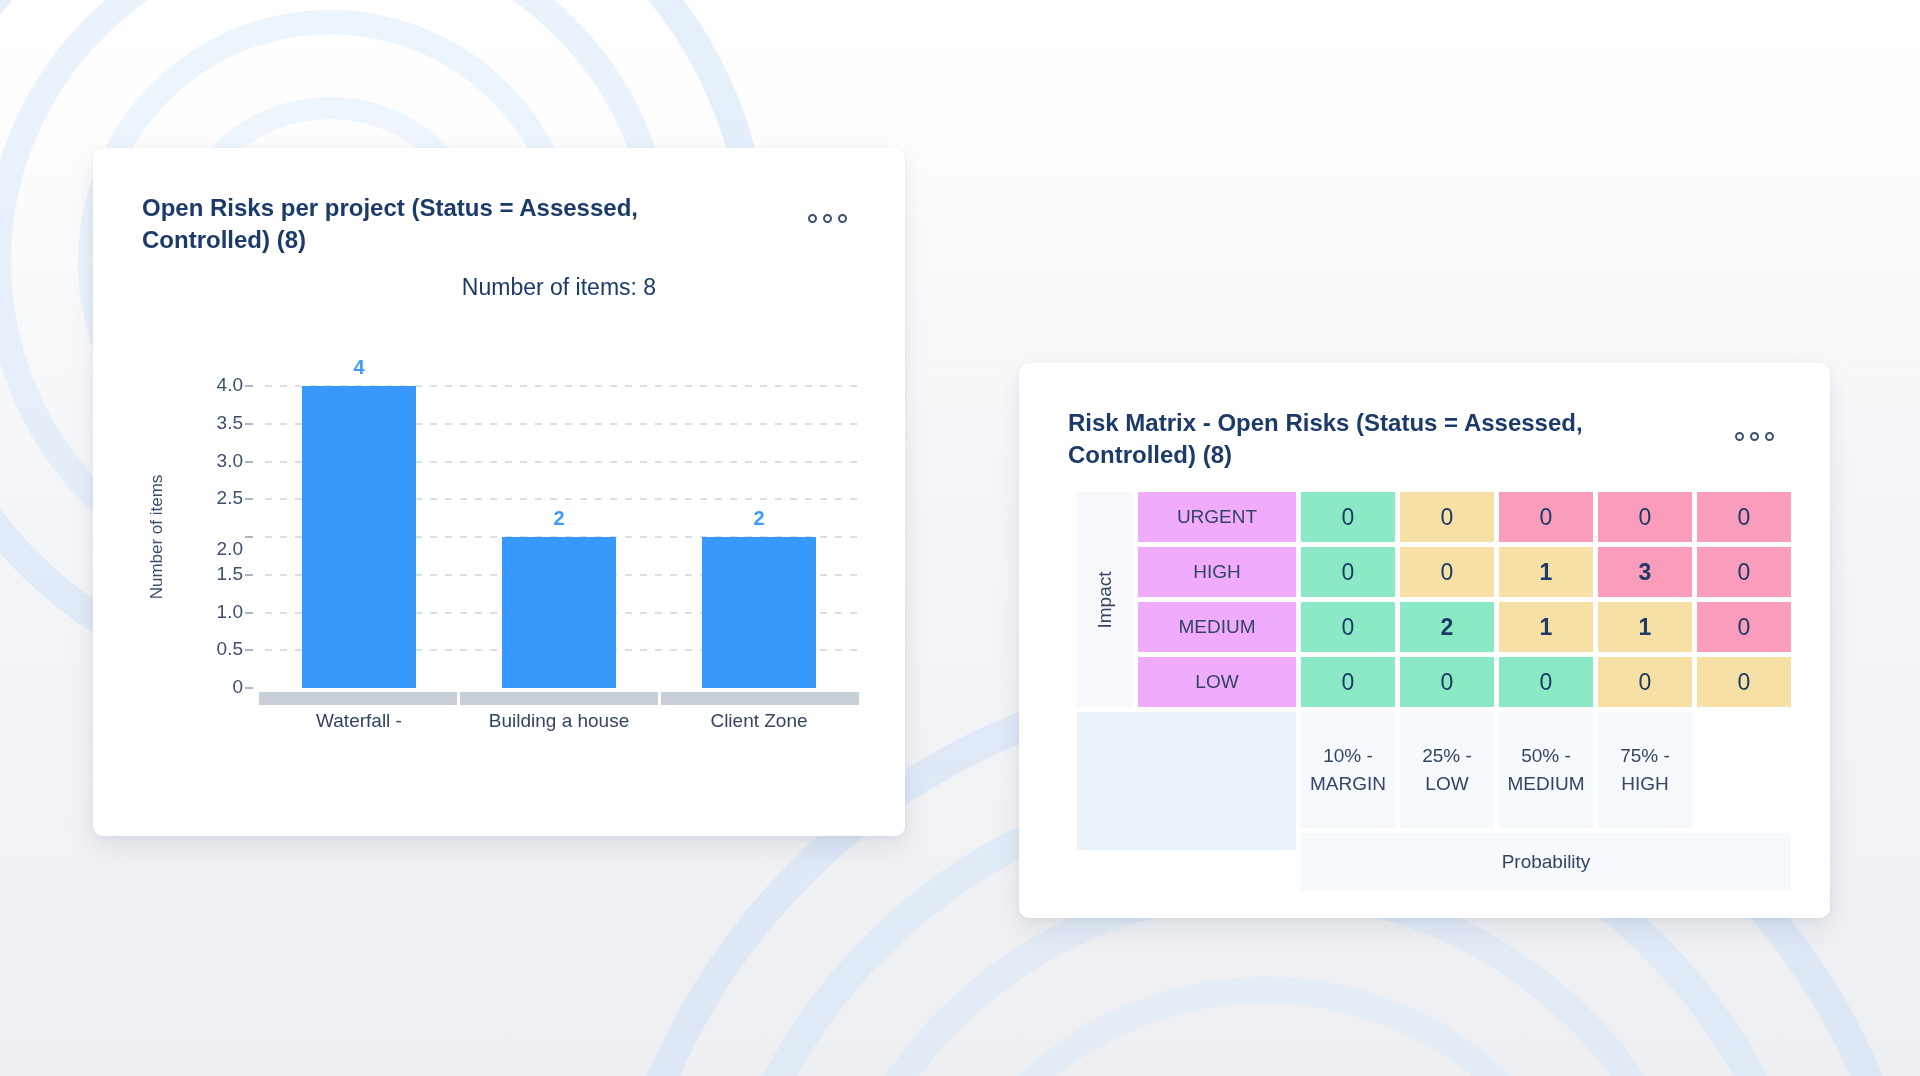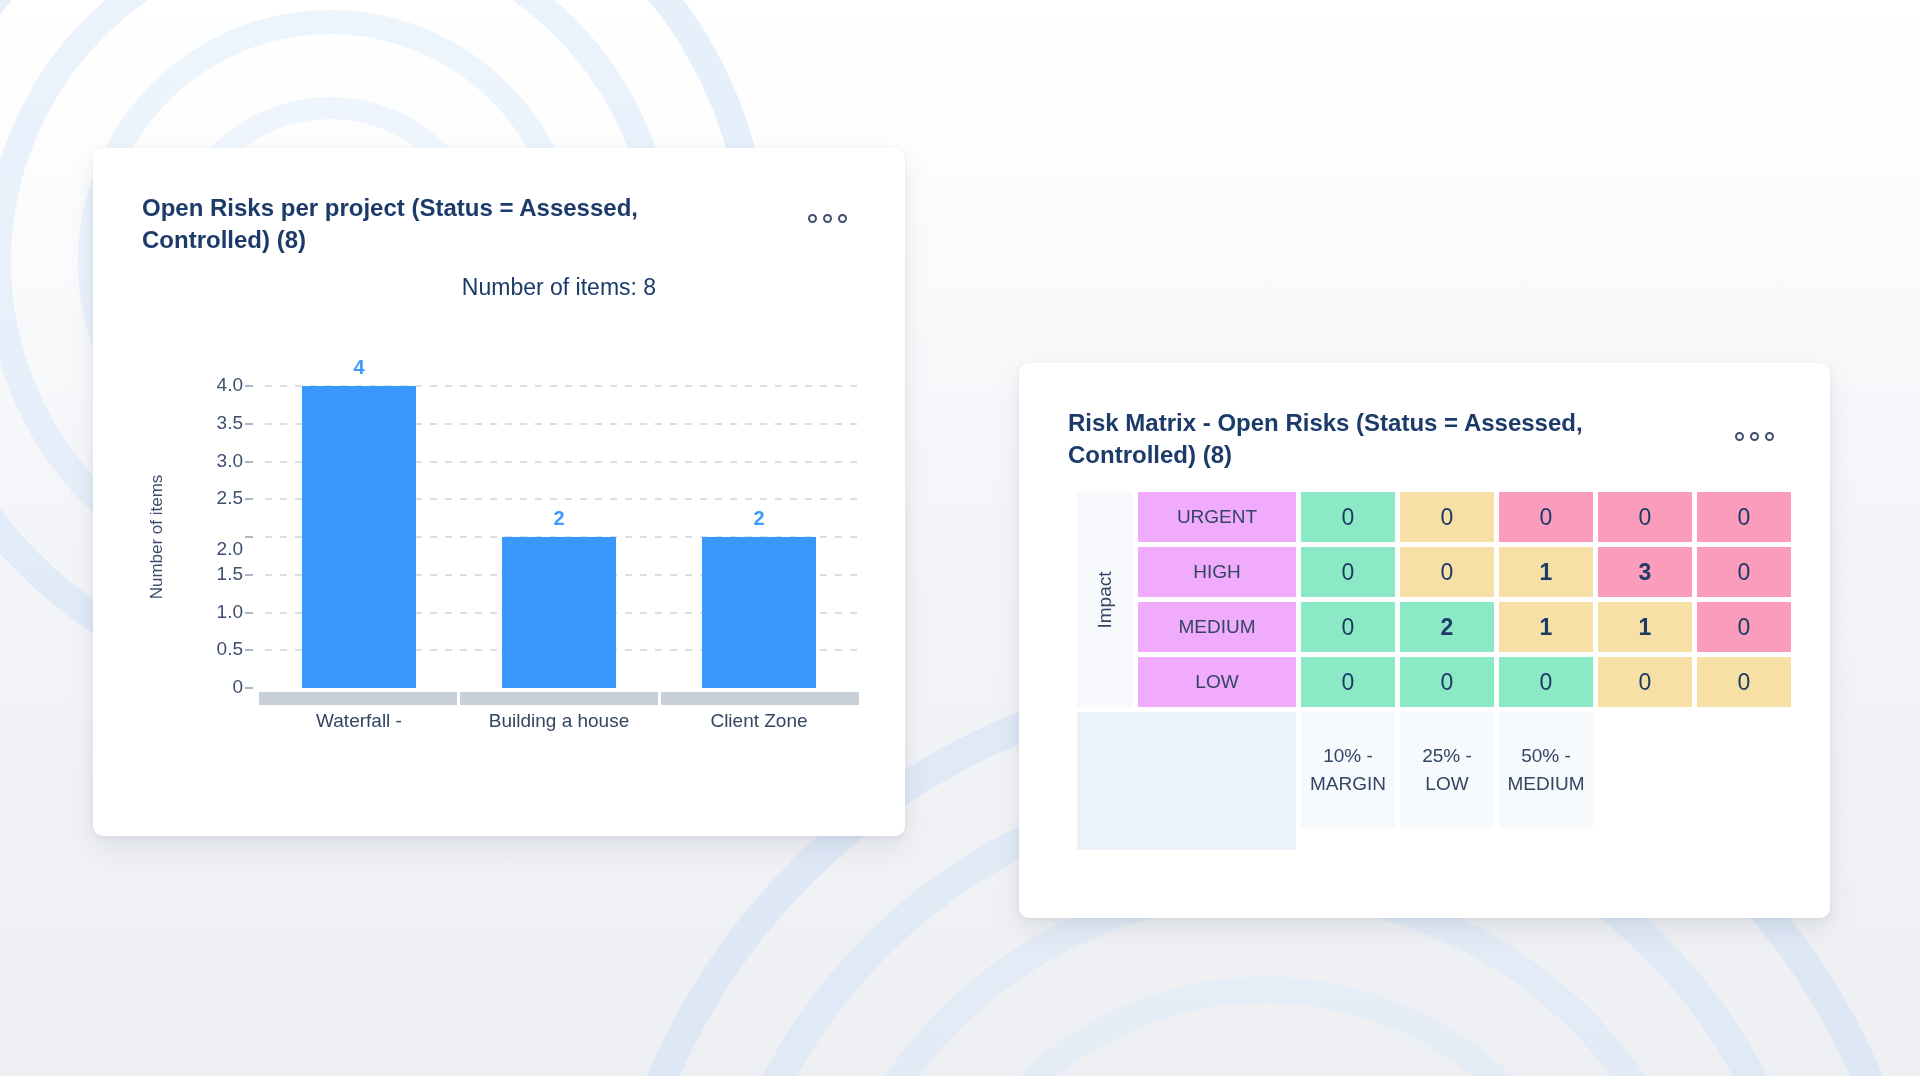--- a/index.html
+++ b/index.html
@@ -175,14 +175,16 @@
       <div class="m-rowlabel" style="grid-row: 4;">LOW</div>
       <div class="m-cell c-green" style="grid-area: 4 / 3;">0</div>
       <div class="m-cell c-green" style="grid-area: 4 / 4;">0</div>
       <div class="m-cell c-green" style="grid-area: 4 / 5;">0</div>
       <div class="m-cell c-yellow" style="grid-area: 4 / 6;">0</div>
       <div class="m-cell c-yellow" style="grid-area: 4 / 7;">0</div>
       <div class="m-corner"></div>
       <div class="m-colheader" style="grid-column: 3;">10% - MARGIN</div>
       <div class="m-colheader" style="grid-column: 4;">25% - LOW</div>
       <div class="m-colheader" style="grid-column: 5;">50% - MEDIUM</div>
+      <div class="m-colheader" style="grid-column: 6;">75% - HIGH</div>
+      <div class="m-problabel">Probability</div>
     </div>
 </div>
 
 </body></html>

